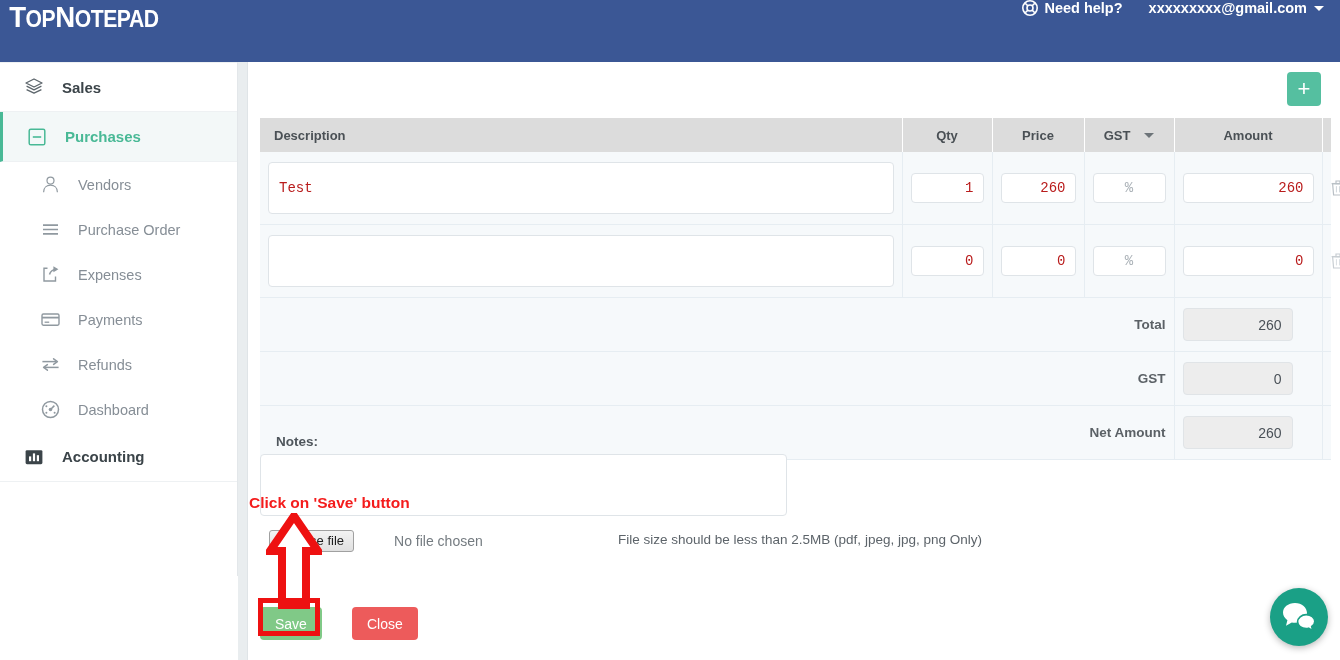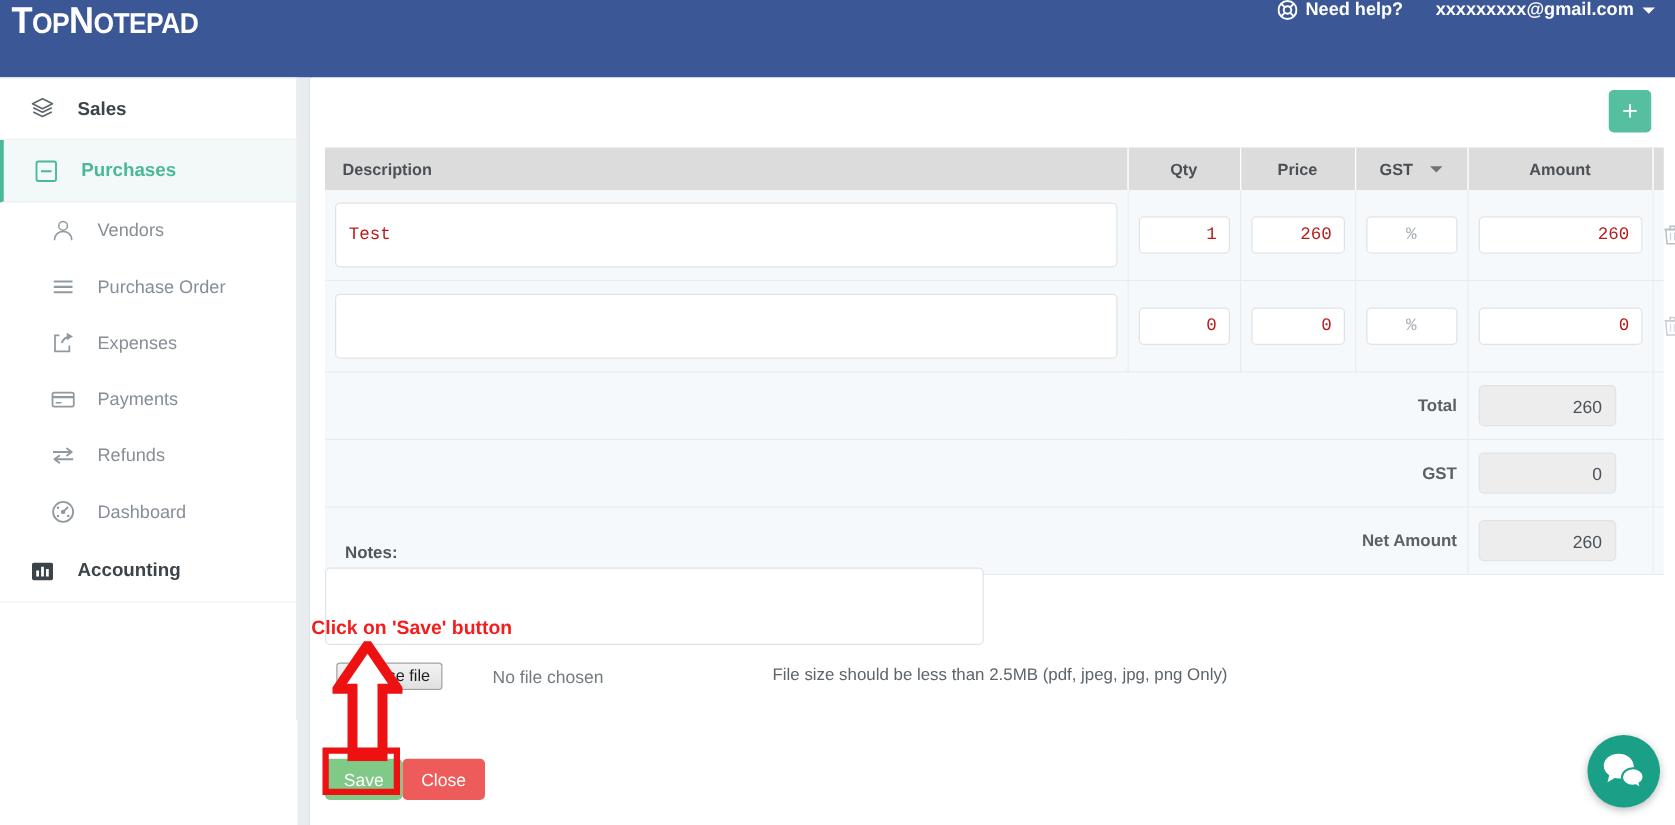--- a/index.html
+++ b/index.html
@@ -144,21 +144,21 @@
     height: 22px; padding: 0 9px; font-size: 13px; color: #1d1d1d;
     background: linear-gradient(#f3f3f3, #e0e0e0);
     border: 1px solid #a0a0a0; border-radius: 3px; cursor: pointer;
     font-family: "Liberation Sans", sans-serif; line-height: 20px;
   }
   .no-file { font-size: 14px; color: #747b80; margin-left: 32px; }
   .file-hint {
     position: absolute; left: 369px; top: 470px;
     font-size: 13.5px; color: #5d646a; text-align: center;
   }
-  .btn-row { position: absolute; left: 11px; top: 545px; display: flex; gap: 0; }
+  .btn-row { position: absolute; left: 11px; top: 545px; display: flex; gap: 30px; }
   .btn {
     height: 33px; padding: 0 15px; border: none; border-radius: 4px;
     font-size: 14px; color: #ffffff; cursor: pointer;
     font-family: "Liberation Sans", sans-serif;
   }
   .btn-save { background: #80c987; }
   .btn-close { background: #ed5b5b; }
 
   
   .annot-text {

